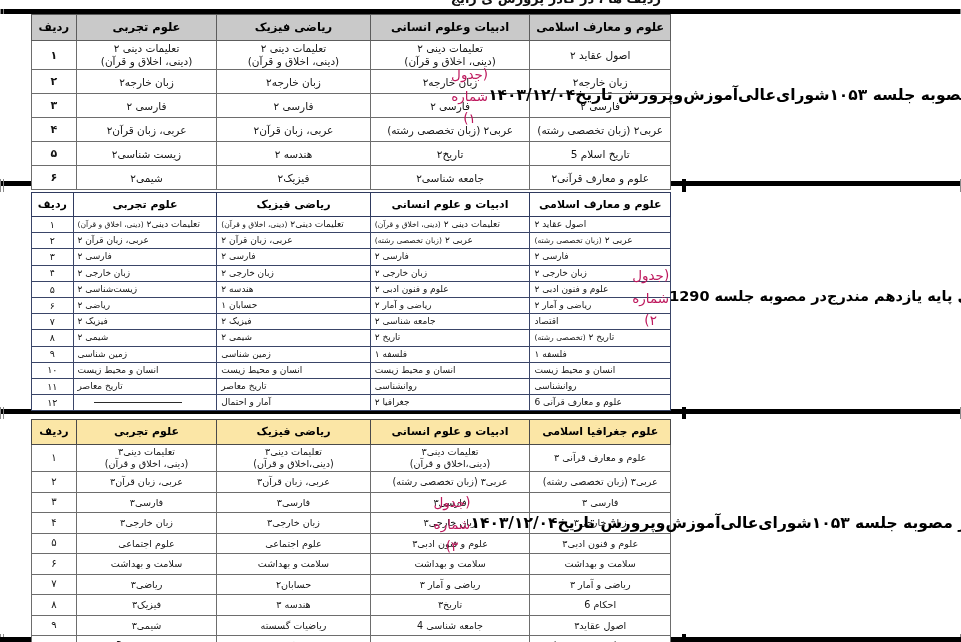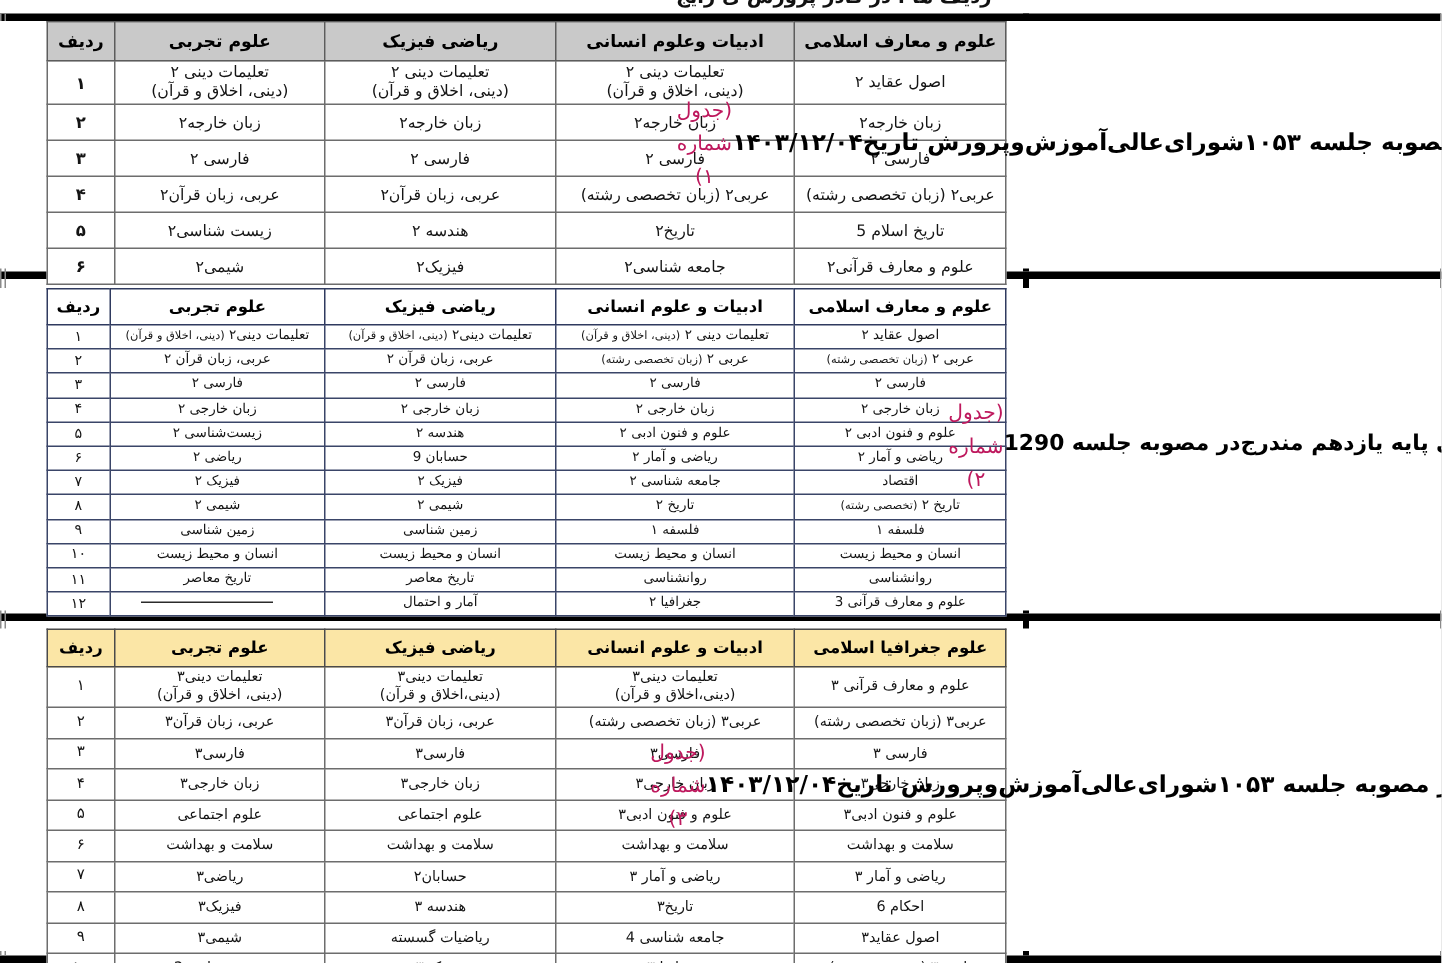--- a/index.html
+++ b/index.html
@@ -119,21 +119,21 @@
     background: #ffffff;
     color: #000;
     font-weight: bold;
     font-size: 11px;
     text-align: center;
     height: 21px;
     border: 1px solid #2f3a5f;
   }
   .t2 table.grid td {
     font-size: 9px;
-    text-align: center;
+    text-align: left;
     height: 15.2px;
     padding: 0 4px;
     border: 1px solid #3a4568;
   }
   .t2 table.grid td.num {
     text-align: center;
     font-size: 9.5px;
   }
   .t2 .sub { font-size: 7.6px; }
   .t2 .blankline {
@@ -387,21 +387,21 @@
             <tr>
               <td>علوم و فنون ادبی ۲</td>
               <td>علوم و فنون ادبی ۲</td>
               <td>هندسه ۲</td>
               <td>زیست‌شناسی ۲</td>
               <td class="num">۵</td>
             </tr>
             <tr>
               <td>ریاضی و آمار ۲</td>
               <td>ریاضی و آمار ۲</td>
-              <td>حسابان 9</td>
+              <td>حسابان ۱</td>
               <td>ریاضی ۲</td>
               <td class="num">۶</td>
             </tr>
             <tr>
               <td>اقتصاد</td>
               <td>جامعه شناسی ۲</td>
               <td>فیزیک ۲</td>
               <td>فیزیک ۲</td>
               <td class="num">۷</td>
             </tr>
@@ -427,21 +427,21 @@
               <td class="num">۱۰</td>
             </tr>
             <tr>
               <td>روانشناسی</td>
               <td>روانشناسی</td>
               <td>تاریخ معاصر</td>
               <td>تاریخ معاصر</td>
               <td class="num">۱۱</td>
             </tr>
             <tr>
-              <td>علوم و معارف قرآنی 3</td>
+              <td>علوم و معارف قرآنی 6</td>
               <td>جغرافیا ۲</td>
               <td>آمار و احتمال</td>
               <td><span class="blankline"></span></td>
               <td class="num">۱۲</td>
             </tr>
           </tbody>
       </table>
     </div>
 
     <div class="caption small" style="top:-4px; height:217px; right:8px; width:262px;">

